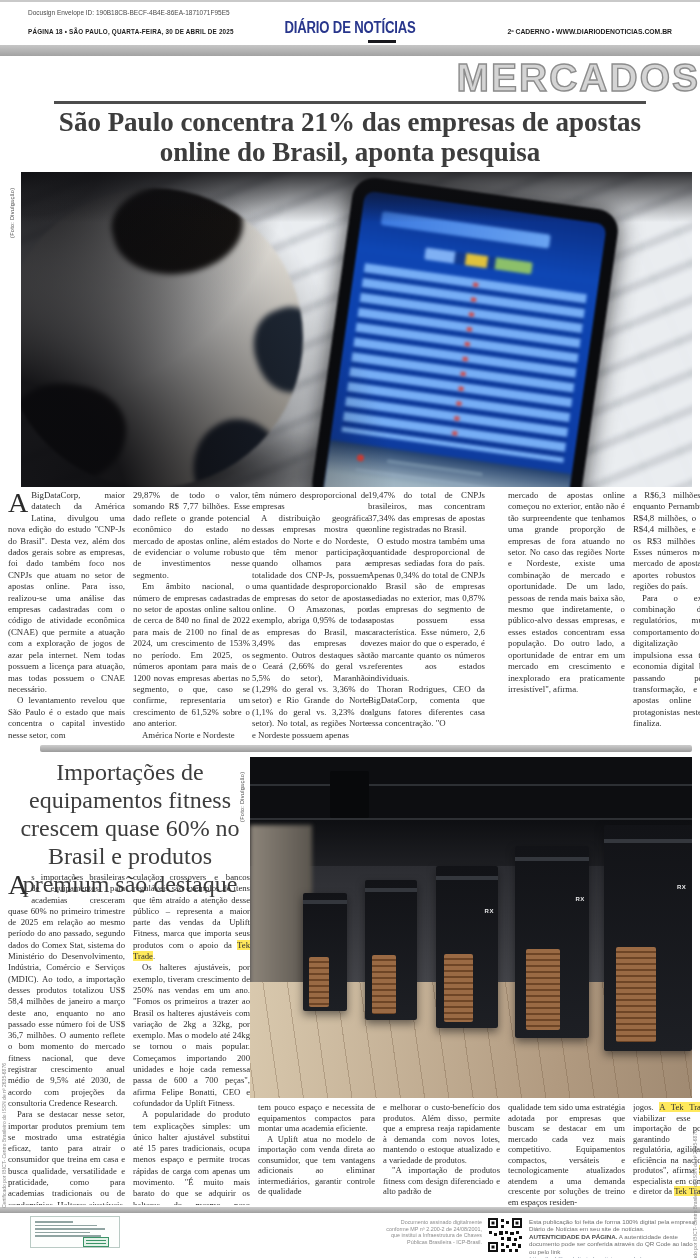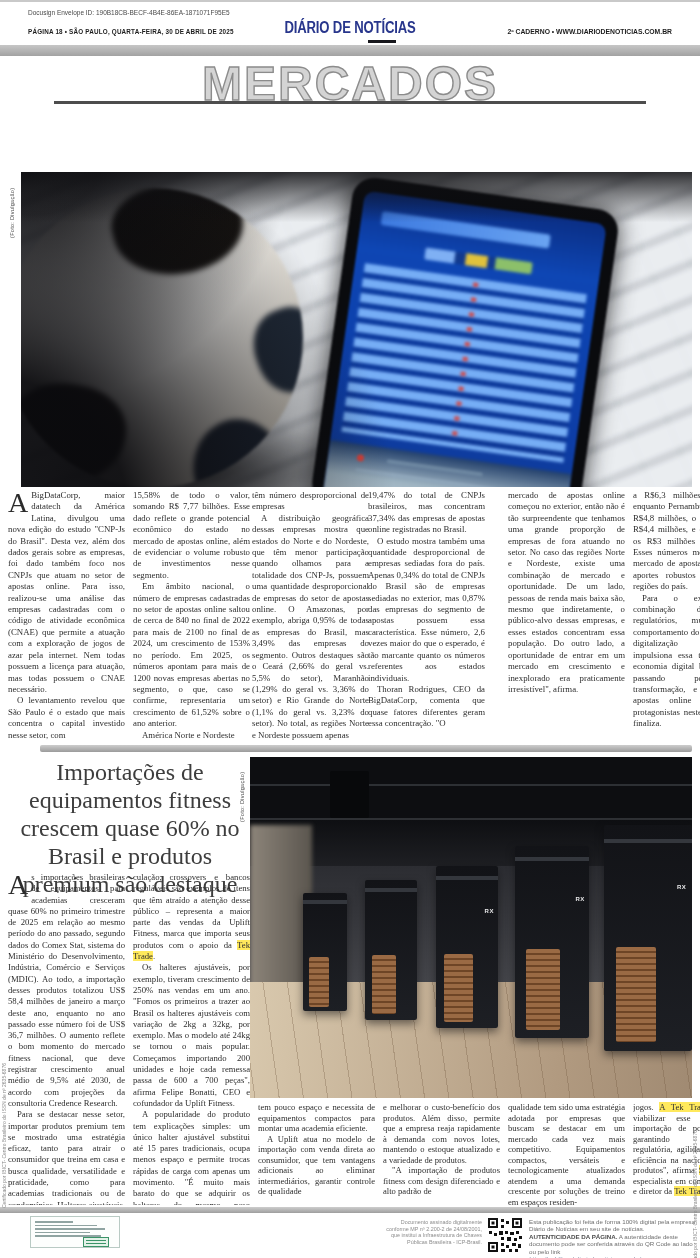--- a/index.html
+++ b/index.html
@@ -12,21 +12,21 @@
   .docusign{left:28px;top:9px;font-family:"Liberation Sans",sans-serif;font-size:6.5px;color:#4a4a4a;}
 
   
   .page-info{left:28px;top:28px;font-family:"Liberation Sans",sans-serif;font-size:6.3px;font-weight:bold;color:#1c1c1c;letter-spacing:.2px;}
   .edition-info{right:28px;top:28px;font-family:"Liberation Sans",sans-serif;font-size:6.8px;font-weight:bold;color:#1c1c1c;text-align:right;}
   .logo{left:0;right:0;top:19px;text-align:center;font-family:"Liberation Sans",sans-serif;font-size:16px;font-weight:bold;color:#28368c;transform:scaleX(.82);letter-spacing:-.2px;}
   .logo-tag{left:368px;top:40px;width:28px;height:3px;background:#17171c;}
   .masthead-bar{left:0;top:45px;width:700px;height:11px;background:linear-gradient(180deg,#c6c6c6,#a2a2a2);}
 
   
-  .section-title{left:0;right:0;top:56px;text-align:center;font-family:"Liberation Sans",sans-serif;font-size:48px;font-weight:bold;letter-spacing:2px;color:#d4d4d4;-webkit-text-stroke:1.4px #8c8c8c;text-shadow:0 1px 0 #f2f2f2;}
+  .section-title{left:0;right:0;top:56px;text-align:right;font-family:"Liberation Sans",sans-serif;font-size:39px;font-weight:bold;letter-spacing:2px;color:#d4d4d4;-webkit-text-stroke:1.4px #8c8c8c;text-shadow:0 1px 0 #f2f2f2;}
   .section-rule{left:54px;top:101px;width:592px;height:3px;background:#4d4d4d;}
 
   .headline1{left:28px;top:107px;width:644px;text-align:center;font-weight:bold;font-size:27px;line-height:30px;color:#3d3d3d;}
 
   
   .photo1{left:21px;top:172px;width:671px;height:315px;overflow:hidden;background:#b6bac0;}
   .keys{position:absolute;left:-120px;top:-120px;width:1000px;height:600px;transform:rotate(-22deg);filter:blur(3px);
     background:
       repeating-linear-gradient(0deg, rgba(130,136,144,.65) 0 3px, rgba(235,238,241,.95) 3px 34px),
       repeating-linear-gradient(90deg, rgba(140,146,154,.5) 0 3px, rgba(226,229,233,.9) 3px 40px);}
@@ -116,20 +116,21 @@
 
   <div class="abs page-info">PÁGINA 18 • SÃO PAULO, QUARTA-FEIRA, 30 DE ABRIL DE 2025</div>
   <div class="abs logo">DIÁRIO DE NOTÍCIAS</div>
   <div class="abs logo-tag"></div>
   <div class="abs edition-info">2º CADERNO • WWW.DIARIODENOTICIAS.COM.BR</div>
   <div class="abs masthead-bar"></div>
 
   <div class="abs section-title">MERCADOS</div>
   <div class="abs section-rule"></div>
 
+  <div class="abs headline1">São Paulo concentra 21% das empresas de apostas online do Brasil, aponta pesquisa</div>
 
   <div class="abs photo1">
     <div class="keys"></div>
     <div class="ball-shadow"></div>
     <div class="ball">
       <div class="patch p1"></div>
       <div class="patch p2"></div>
       <div class="patch p3"></div>
       <div class="patch p4"></div>
     </div>
@@ -147,32 +148,32 @@
     </div>
     <div class="ph1-darktop"></div>
   </div>
   <div class="abs vcred credit1">(Foto: Divulgação)</div>
 
   <div class="abs col a1col" style="left:8px">
     <p><span class="dropcap">A</span><span>BigDataCorp, maior datatech da América Latina, divulgou uma nova edição do estudo "CNP-Js do Brasil". Desta vez, além dos dados gerais sobre as empresas, foi dado também foco nos CNPJs que atuam no setor de apostas online. Para isso, realizou-se uma análise das empresas cadastradas com o código de atividade econômica (CNAE) que permite a atuação com a exploração de jogos de azar pela internet. Nem todas possuem a licença para atuação, mas todas possuem o CNAE necessário.</span></p>
     <p class="ind">O levantamento revelou que São Paulo é o estado que mais concentra o capital investido nesse setor, com</p>
   </div>
   <div class="abs col a1col" style="left:133px">
-    <p>15,58% de todo o valor, somando R$ 7,77 bilhões. Esse dado reflete o grande potencial econômico do estado no mercado de apostas online, além de evidenciar o volume robusto de investimentos nesse segmento.</p>
+    <p>29,87% de todo o valor, somando R$ 7,77 bilhões. Esse dado reflete o grande potencial econômico do estado no mercado de apostas online, além de evidenciar o volume robusto de investimentos nesse segmento.</p>
     <p class="ind">Em âmbito nacional, o número de empresas cadastradas no setor de apostas online saltou de cerca de 840 no final de 2022 para mais de 2100 no final de 2024, um crescimento de 153% no período. Em 2025, os números apontam para mais de 1200 novas empresas abertas no segmento, o que, caso se confirme, representaria um crescimento de 61,52% sobre o ano anterior.</p>
     <p class="ind">América Norte e Nordeste</p>
   </div>
   <div class="abs col a1col" style="left:252px">
     <p>têm número desproporcional de empresas</p>
     <p class="ind">A distribuição geográfica dessas empresas mostra que estados do Norte e do Nordeste, que têm menor participação quando olhamos para a totalidade dos CNP-Js, possuem uma quantidade desproporcional de empresas do setor de apostas online. O Amazonas, por exemplo, abriga 0,95% de todas as empresas do Brasil, mas 3,49% das empresas do segmento. Outros destaques são o Ceará (2,66% do geral vs. 5,5% do setor), Maranhão (1,29% do geral vs. 3,36% do setor) e Rio Grande do Norte (1,1% do geral vs. 3,23% do setor). No total, as regiões Norte e Nordeste possuem apenas</p>
   </div>
   <div class="abs col a1col" style="left:368px">
     <p>19,47% do total de CNPJs brasileiros, mas concentram 37,34% das empresas de apostas online registradas no Brasil.</p>
     <p class="ind">O estudo mostra também uma quantidade desproporcional de empresas sediadas fora do país. Apenas 0,34% do total de CNPJs do Brasil são de empresas sediadas no exterior, mas 0,87% das empresas do segmento de apostas possuem essa característica. Esse número, 2,6 vezes maior do que o esperado, é tão marcante quanto os números referentes aos estados individuais.</p>
-    <p class="ind">Thoran Rodrigues, CEO da BigDataCorp, comenta que quase fatores diferentes geram essa concentração. "O</p>
+    <p class="ind">Thoran Rodrigues, CEO da BigDataCorp, comenta que alguns fatores diferentes casa essa concentração. "O</p>
   </div>
   <div class="abs col a1col" style="left:508px">
     <p>mercado de apostas online começou no exterior, então não é tão surpreendente que tenhamos uma grande proporção de empresas de fora atuando no setor. No caso das regiões Norte e Nordeste, existe uma combinação de mercado e oportunidade. De um lado, pessoas de renda mais baixa são, mesmo que indiretamente, o público-alvo dessas empresas, e esses estados concentram essa população. Do outro lado, a oportunidade de entrar em um mercado em crescimento e inexplorado era praticamente irresistível", afirma.</p>
   </div>
   <div class="abs col a1col" style="left:633px">
     <p>a R$6,3 milhões por CNPJ, enquanto Pernambuco ultrapassa R$4,8 milhões, o Piauí chega a R$4,4 milhões, e o Pará supera os R$3 milhões por empresa. Esses números mostram que o mercado de apostas tem atraído aportes robustos em diversas regiões do país.</p>
     <p class="ind">Para o executivo, a combinação de fatores regulatórios, mudanças no comportamento do consumidor e digitalização acelerada impulsiona essa tendência. "A economia digital brasileira está passando por uma transformação, e o setor de apostas online é um dos protagonistas neste novo ciclo", finaliza.</p>
   </div>
 
   <div class="abs divider1"></div>

